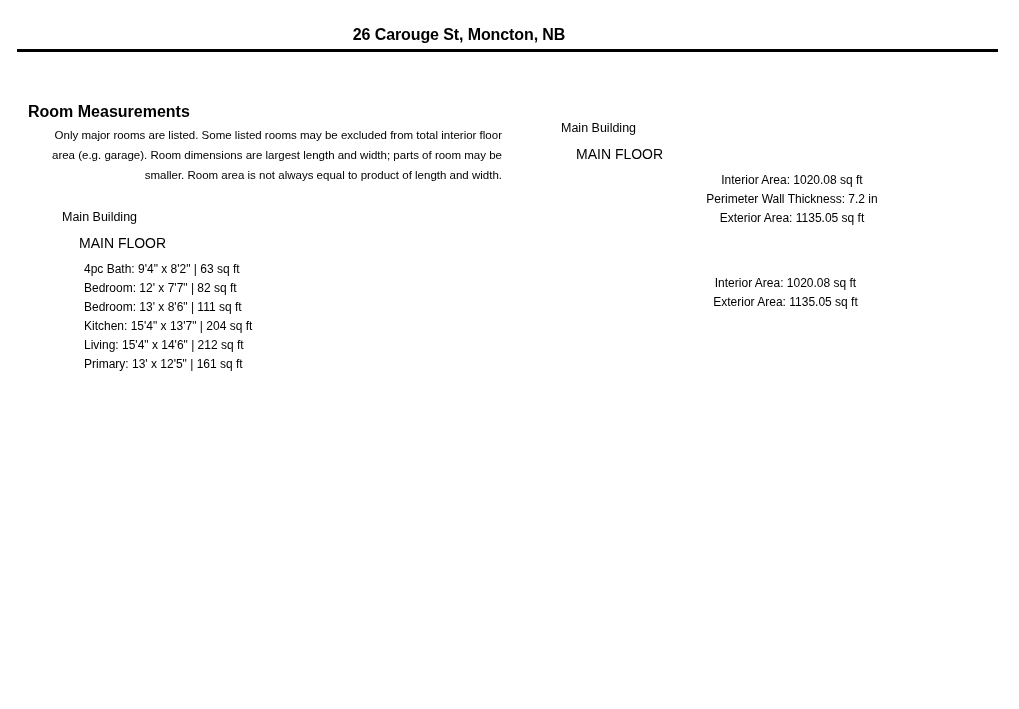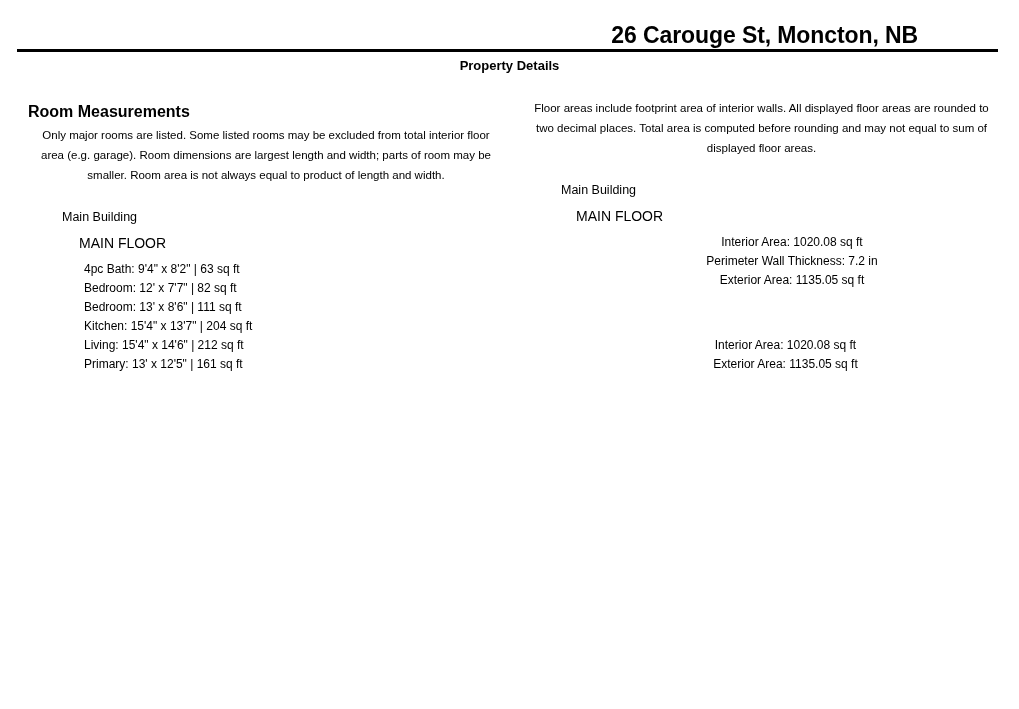--- a/index.html
+++ b/index.html
@@ -22,22 +22,22 @@
     height: 709px;
     overflow: hidden;
   }
 
   
   .doc-title {
     position: absolute;
     left: 0;
     top: 23px;
     width: 918px;
-    text-align: right;
-    font-size: 23px;
+    text-align: center;
+    font-size: 16px;
     font-weight: bold;
     letter-spacing: -0.1px;
     line-height: 24px;
   }
 
   .title-rule {
     position: absolute;
     left: 17px;
     top: 49px;
     width: 981px;
@@ -68,21 +68,21 @@
     font-size: 16px;
     font-weight: bold;
     line-height: 15px;
     margin: 8px 0 6px 0;
   }
 
   .section-note {
     font-size: 11.5px;
     line-height: 20px;
     margin: 2px;
-    text-align: center;
+    text-align: right;
   }
 
   
   .block {
     margin-top: 23px;
   }
   .block.spaced {
     margin-top: 46px;
   }
 
@@ -117,21 +117,20 @@
 </style>
 </head>
 <body>
 
 <div class="page">
 
   <div class="doc-title">26 Carouge St, Moncton, NB</div>
 
   <div class="title-rule"></div>
 
-  <div class="doc-subtitle">Property Details</div>
 
   <div class="col col-left">
 
     <p class="section-heading">Room Measurements</p>
 
     <p class="section-note">Only major rooms are listed. Some listed rooms may be excluded from total interior floor area (e.g. garage). Room dimensions are largest length and width; parts of room may be smaller. Room area is not always equal to product of length and width.</p>
 
     <div class="block">
       <p class="block-title">Main Building</p>
       <p class="floor-name">MAIN FLOOR</p>
@@ -144,21 +143,20 @@
         <p class="entry">Living: 15'4" x 14'6" | 212 sq ft</p>
         <p class="entry">Primary: 13' x 12'5" | 161 sq ft</p>
       </div>
     </div>
 
   </div>
 
   <div class="col col-right">
 
 
-    <p class="section-note">Floor areas include footprint area of interior walls. All displayed floor areas are rounded to two decimal places. Total area is computed before rounding and may not equal to sum of displayed floor areas.</p>
 
     <div class="block">
       <p class="block-title">Main Building</p>
       <p class="floor-name">MAIN FLOOR</p>
 
       <div>
         <p class="entry">Interior Area: 1020.08 sq ft</p>
         <p class="entry">Perimeter Wall Thickness: 7.2 in</p>
         <p class="entry">Exterior Area: 1135.05 sq ft</p>
       </div>

